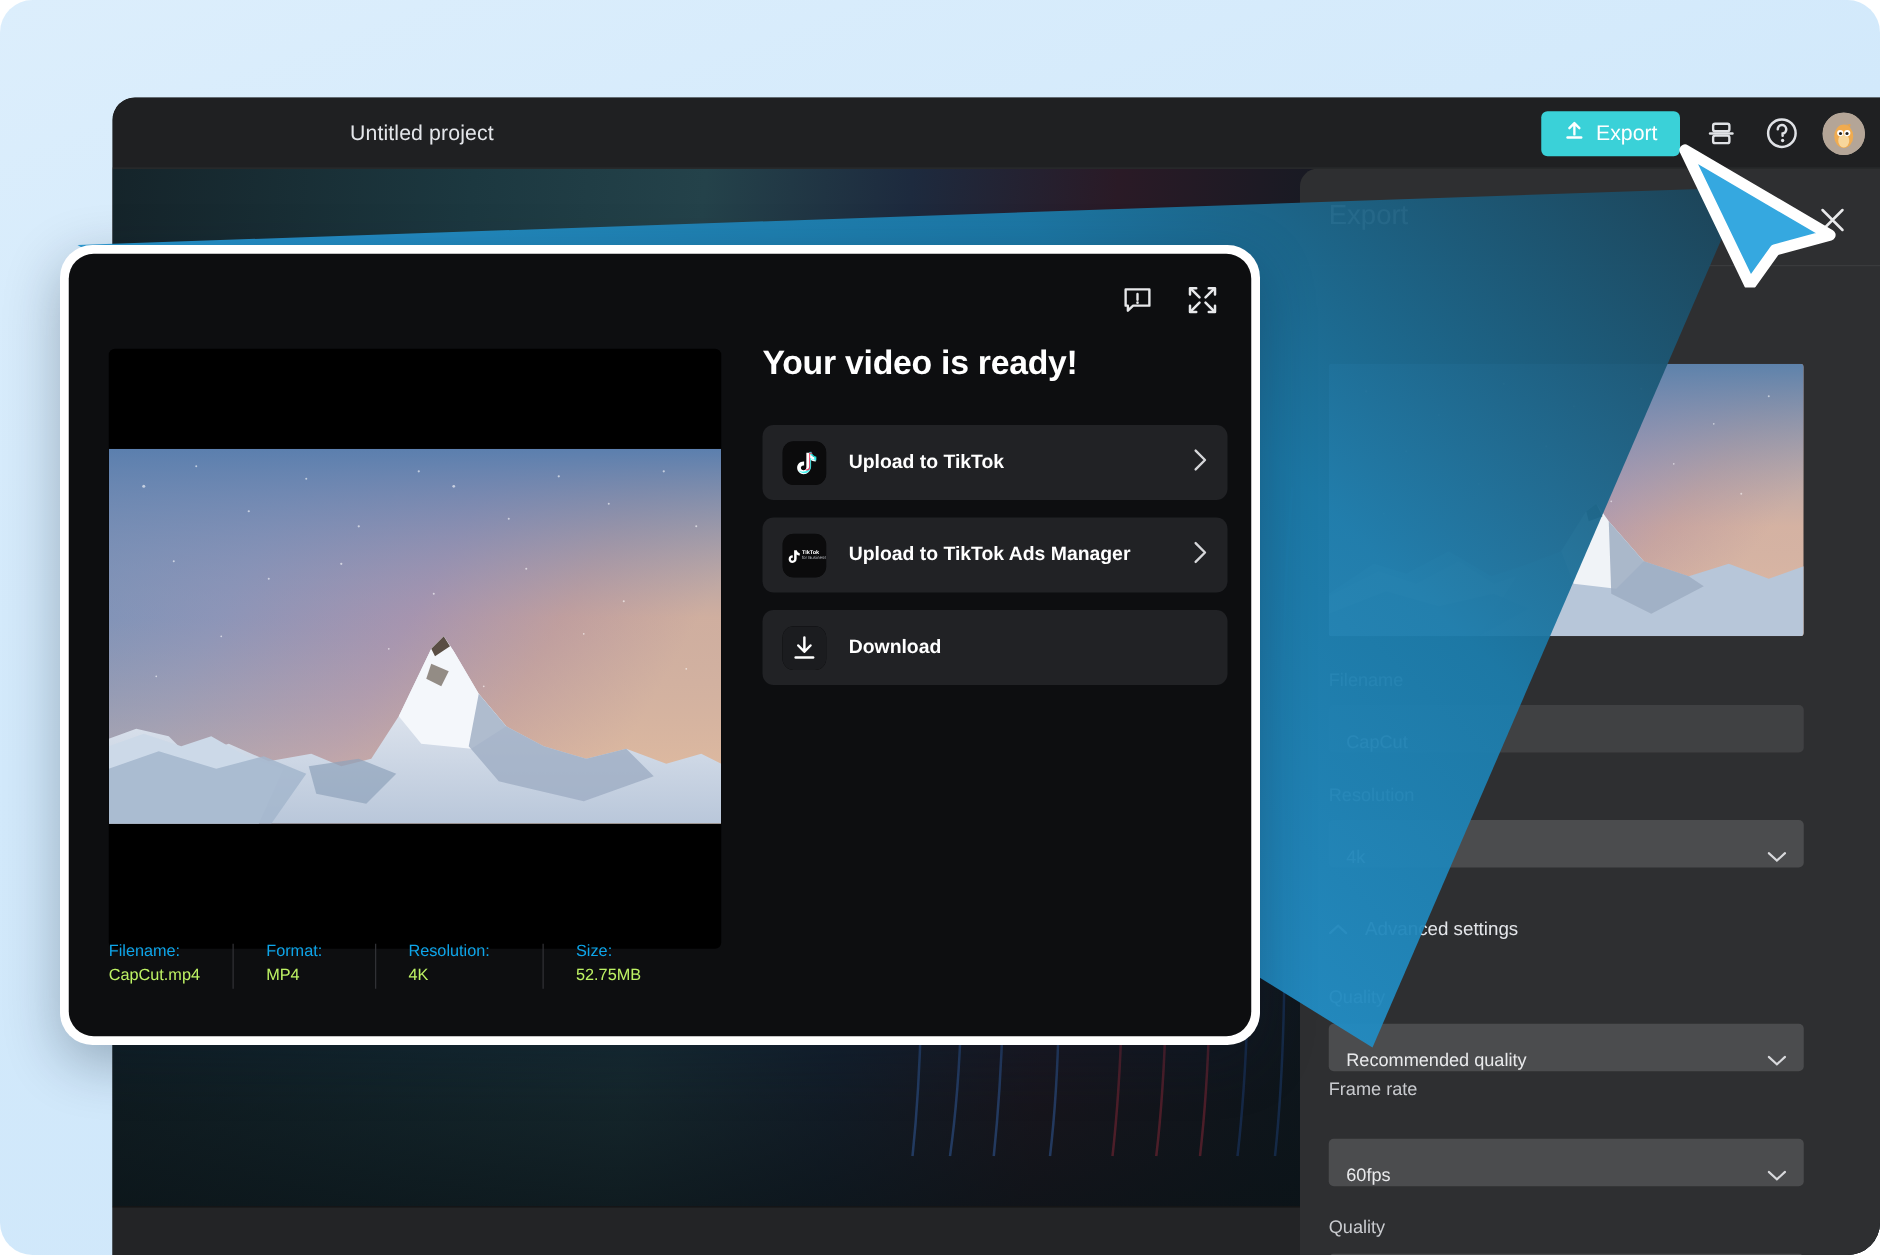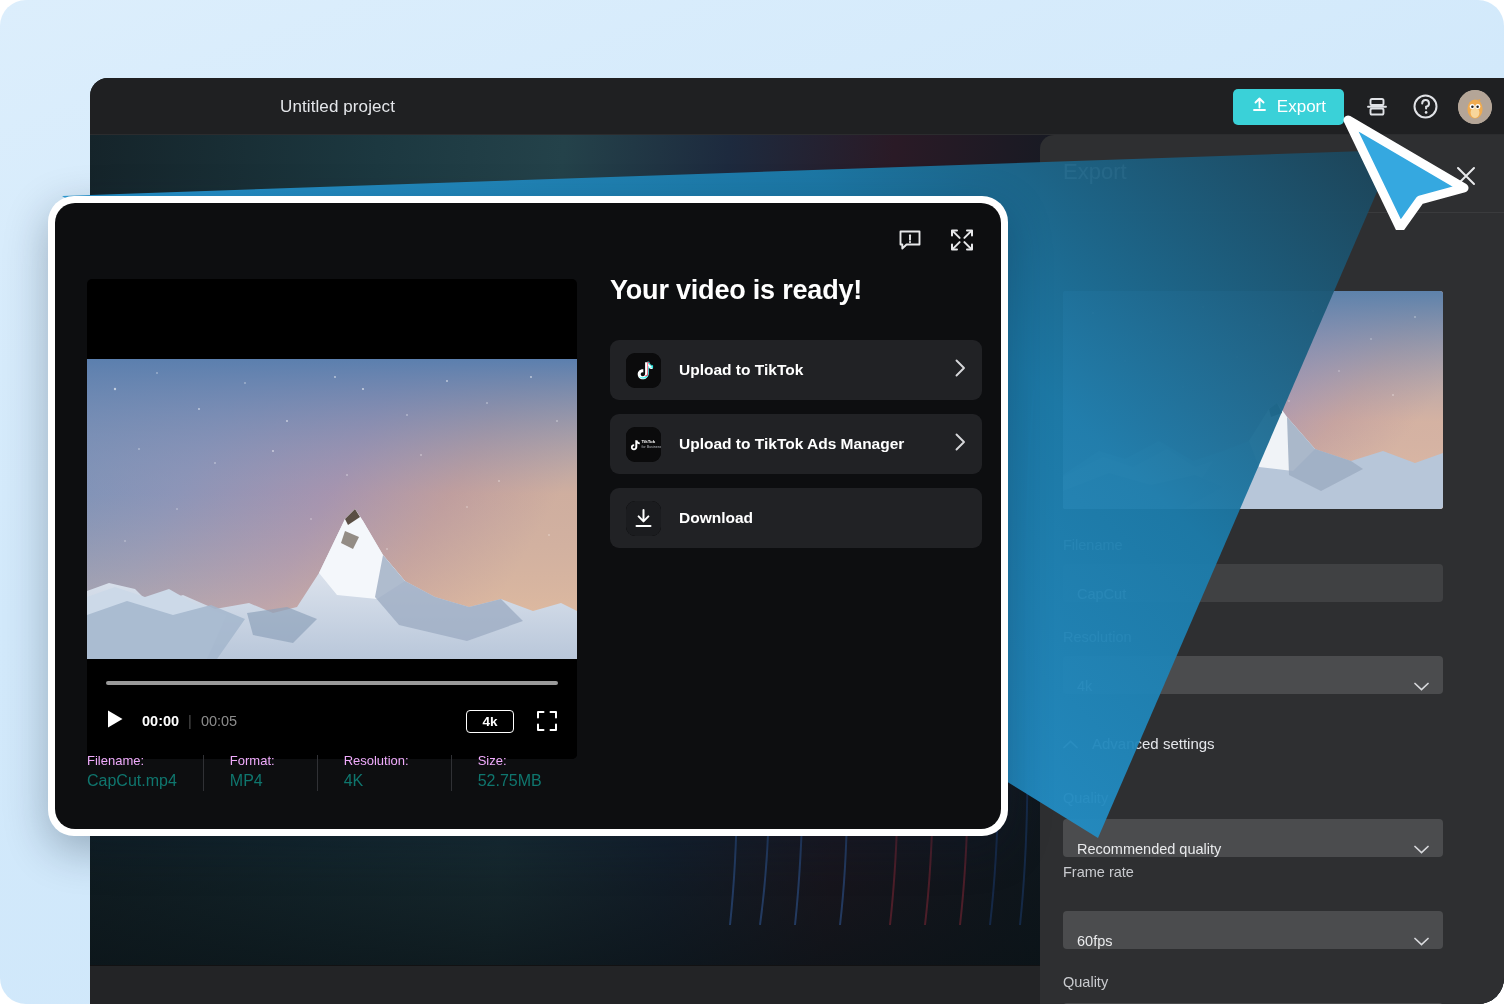--- a/index.html
+++ b/index.html
@@ -178,22 +178,22 @@
     flex:0 0 auto; overflow:hidden;
   }
   .action-label { margin-left:18px; font-size:15.5px; font-weight:700; color:#ffffff; }
   .action-chev { margin-left:auto; }
 
   #file-meta {
     position:absolute; left:32px; bottom:38px;
     display:flex; align-items:flex-start;
   }
   .meta-cell { padding-right:26px; }
-  .meta-k { font-size:13px; color:#f0abfc; margin-bottom:4px; }
-  .meta-v { font-size:16px; color:#0f766e; }
+  .meta-k { font-size:13px; color:#0ea5e9; margin-bottom:4px; }
+  .meta-v { font-size:13px; color:#bef264; }
   .meta-div { width:1px; height:36px; background:#303135; margin-right:26px; margin-top:2px; }
 </style>
 </head>
 <body>
 
 <div id="root">
 
   <div id="app-window">
 
     <div id="editor-body">
@@ -457,42 +457,20 @@
             <path d="M232 214 L258 160 L268 150 L276 162 L296 196 L318 222 L290 240 L250 236 Z" fill="#f4f7fb"></path>
             <path d="M258 160 L268 150 L273 158 L261 166 Z" fill="#5a4e44"></path>
             <path d="M258 172 L272 178 L266 190 L254 184 Z" fill="#7b7168" opacity="0.8"></path>
             <path d="M0 238 L28 228 L58 238 L82 230 L110 246 L140 256 L120 300 L0 300 Z" fill="#ccd9e8"></path>
             <path d="M0 256 L40 242 L86 256 L124 246 L158 260 L130 300 L0 300 Z" fill="#a3b6cc" opacity="0.85"></path>
             <path d="M296 196 L318 222 L348 238 L382 248 L414 240 L436 262 L380 282 L312 266 L288 238 Z" fill="#9dadc3" opacity="0.8"></path>
             <path d="M160 254 L200 248 L230 260 L206 284 L166 276 Z" fill="#8fa2ba" opacity="0.7"></path>
           </svg>
         </div>
 
-        <div id="player-controls">
-          <div id="scrub"></div>
-          <div id="ctrl-row">
-            <span>
-              <svg width="18" height="20" viewBox="0 0 18 20">
-                  <path d="M2 1.5 L16.5 10 L2 18.5 Z" fill="#ffffff"></path>
-                </svg>
-            </span>
-            <span id="time-cur">00:00</span>
-            <span id="time-sep">|</span>
-            <span id="time-dur">00:05</span>
-            <span id="quality-chip">4k</span>
-            <span id="fullscreen-btn">
-              <svg width="22" height="22" viewBox="0 0 22 22">
-                <path d="M2 7.5 V2 H7.5" fill="none" stroke="#ffffff" stroke-width="2" stroke-linecap="round" stroke-linejoin="round"></path>
-                <path d="M20 7.5 V2 H14.5" fill="none" stroke="#ffffff" stroke-width="2" stroke-linecap="round" stroke-linejoin="round"></path>
-                <path d="M2 14.5 V20 H7.5" fill="none" stroke="#ffffff" stroke-width="2" stroke-linecap="round" stroke-linejoin="round"></path>
-                <path d="M20 14.5 V20 H14.5" fill="none" stroke="#ffffff" stroke-width="2" stroke-linecap="round" stroke-linejoin="round"></path>
-              </svg>
-            </span>
-          </div>
-        </div>
       </div>
 
       <div id="dlg-right">
         <div id="ready-title">Your video is ready!</div>
 
         <div class="action-row" style="margin-top:34px">
           <div class="action-icon">
             <svg width="35" height="35" viewBox="0 0 35 35">
               <rect width="35" height="35" rx="9" fill="#0b0b0c"></rect>
               <path d="M22.6 9.2 c.5 2.1 1.9 3.6 4 3.9 v3.0 c-1.6 .1 -3.0 -.4 -4.2 -1.3 v5.9 c0 3.2 -2.5 5.6 -5.5 5.6 -2.9 0 -5.2 -2.2 -5.2 -5.1 0 -3.0 2.5 -5.3 5.6 -5.0 v3.2 c-1.4 -.4 -2.6 .5 -2.6 1.8 0 1.1 .9 2.0 2.1 2.0 1.3 0 2.3 -1.0 2.3 -2.4 V9.2 z" fill="#ffffff"></path>

